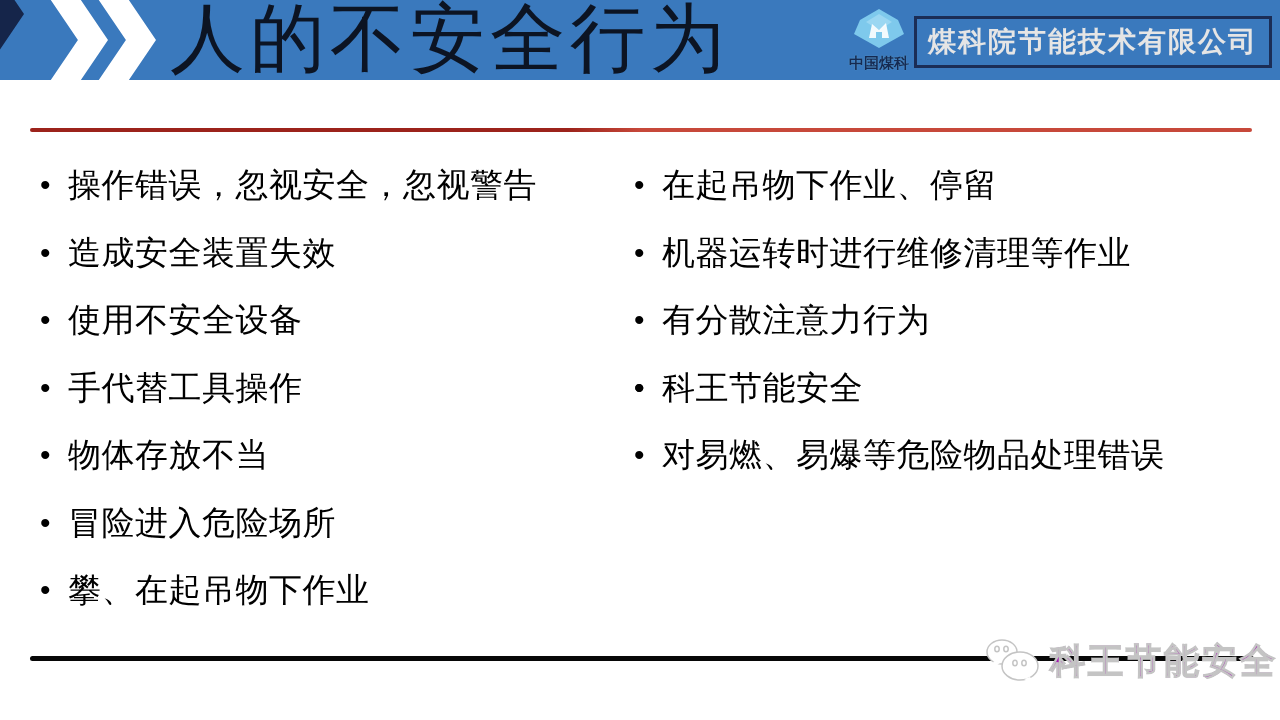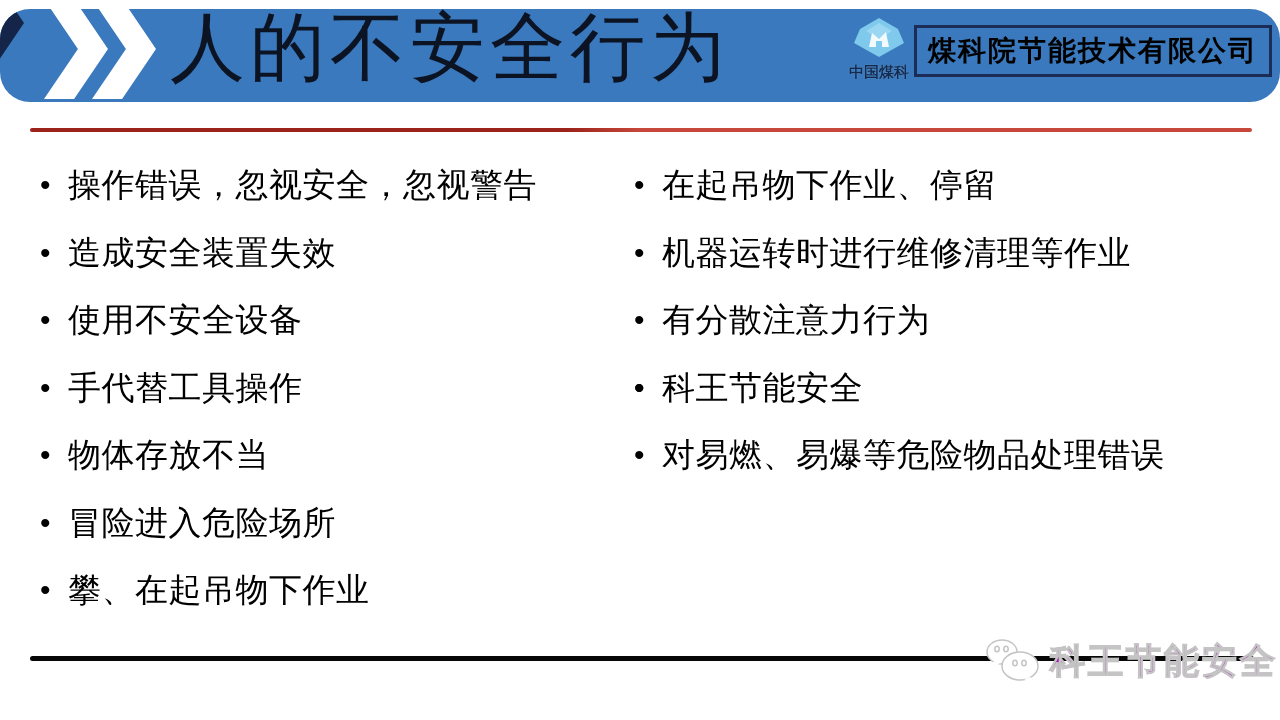--- a/index.html
+++ b/index.html
@@ -5,22 +5,22 @@
   html,body{margin:0;padding:0;background:#ffffff;}
   .slide{
     position:relative;
     width:1280px;height:720px;
     background:#ffffff;
     overflow:hidden;
     font-family:"Liberation Sans","DejaVu Sans",sans-serif;
   }
   
   .header-bar{
-    position:absolute;left:0;top:9px;width:1280px;height:93px;
-    background:#3a79bd;overflow:hidden;border-radius:30px;
+    position:absolute;left:0;top:0;width:1280px;height:80px;
+    background:#3a79bd;overflow:hidden;
   }
   .chev{
     position:absolute;width:64px;height:100px;top:-10px;
     clip-path:polygon(0 0,47% 0,100% 50%,47% 100%,0 100%,53% 50%);
   }
   .chev-navy{left:-40px;top:-36px;background:#15254a;}
   .chev-w1{left:44px;background:#ffffff;}
   .chev-w2{left:92px;background:#ffffff;}
   .page-title{
     position:absolute;left:170px;top:-6px;
@@ -33,21 +33,21 @@
   .logo-mark{position:absolute;left:6px;top:2px;}
   .logo-brand{
     position:absolute;left:0;top:48px;width:66px;text-align:center;
     font-size:15px;font-weight:700;color:#152a52;
     text-shadow:0 0 1px #6fb6e0;letter-spacing:0px;white-space:nowrap;
   }
   .company-box{
     position:absolute;left:914px;top:16px;width:352px;height:46px;
     border:3px solid #1b2d56;
     display:flex;align-items:center;justify-content:center;
-    font-size:28px;font-weight:600;color:#000000;
+    font-size:28px;font-weight:600;color:#e5e5e5;
     letter-spacing:2px;white-space:nowrap;
   }
   
   .red-divider{
     position:absolute;left:30px;top:128px;width:1222px;height:4px;
     background:linear-gradient(to right,#9c231b 0%,#9c231b 44%,#c7483a 50%,#c7483a 100%);
     border-radius:2px;
   }
   
   .col{position:absolute;top:151px;margin:0;padding:0;list-style:none;}

